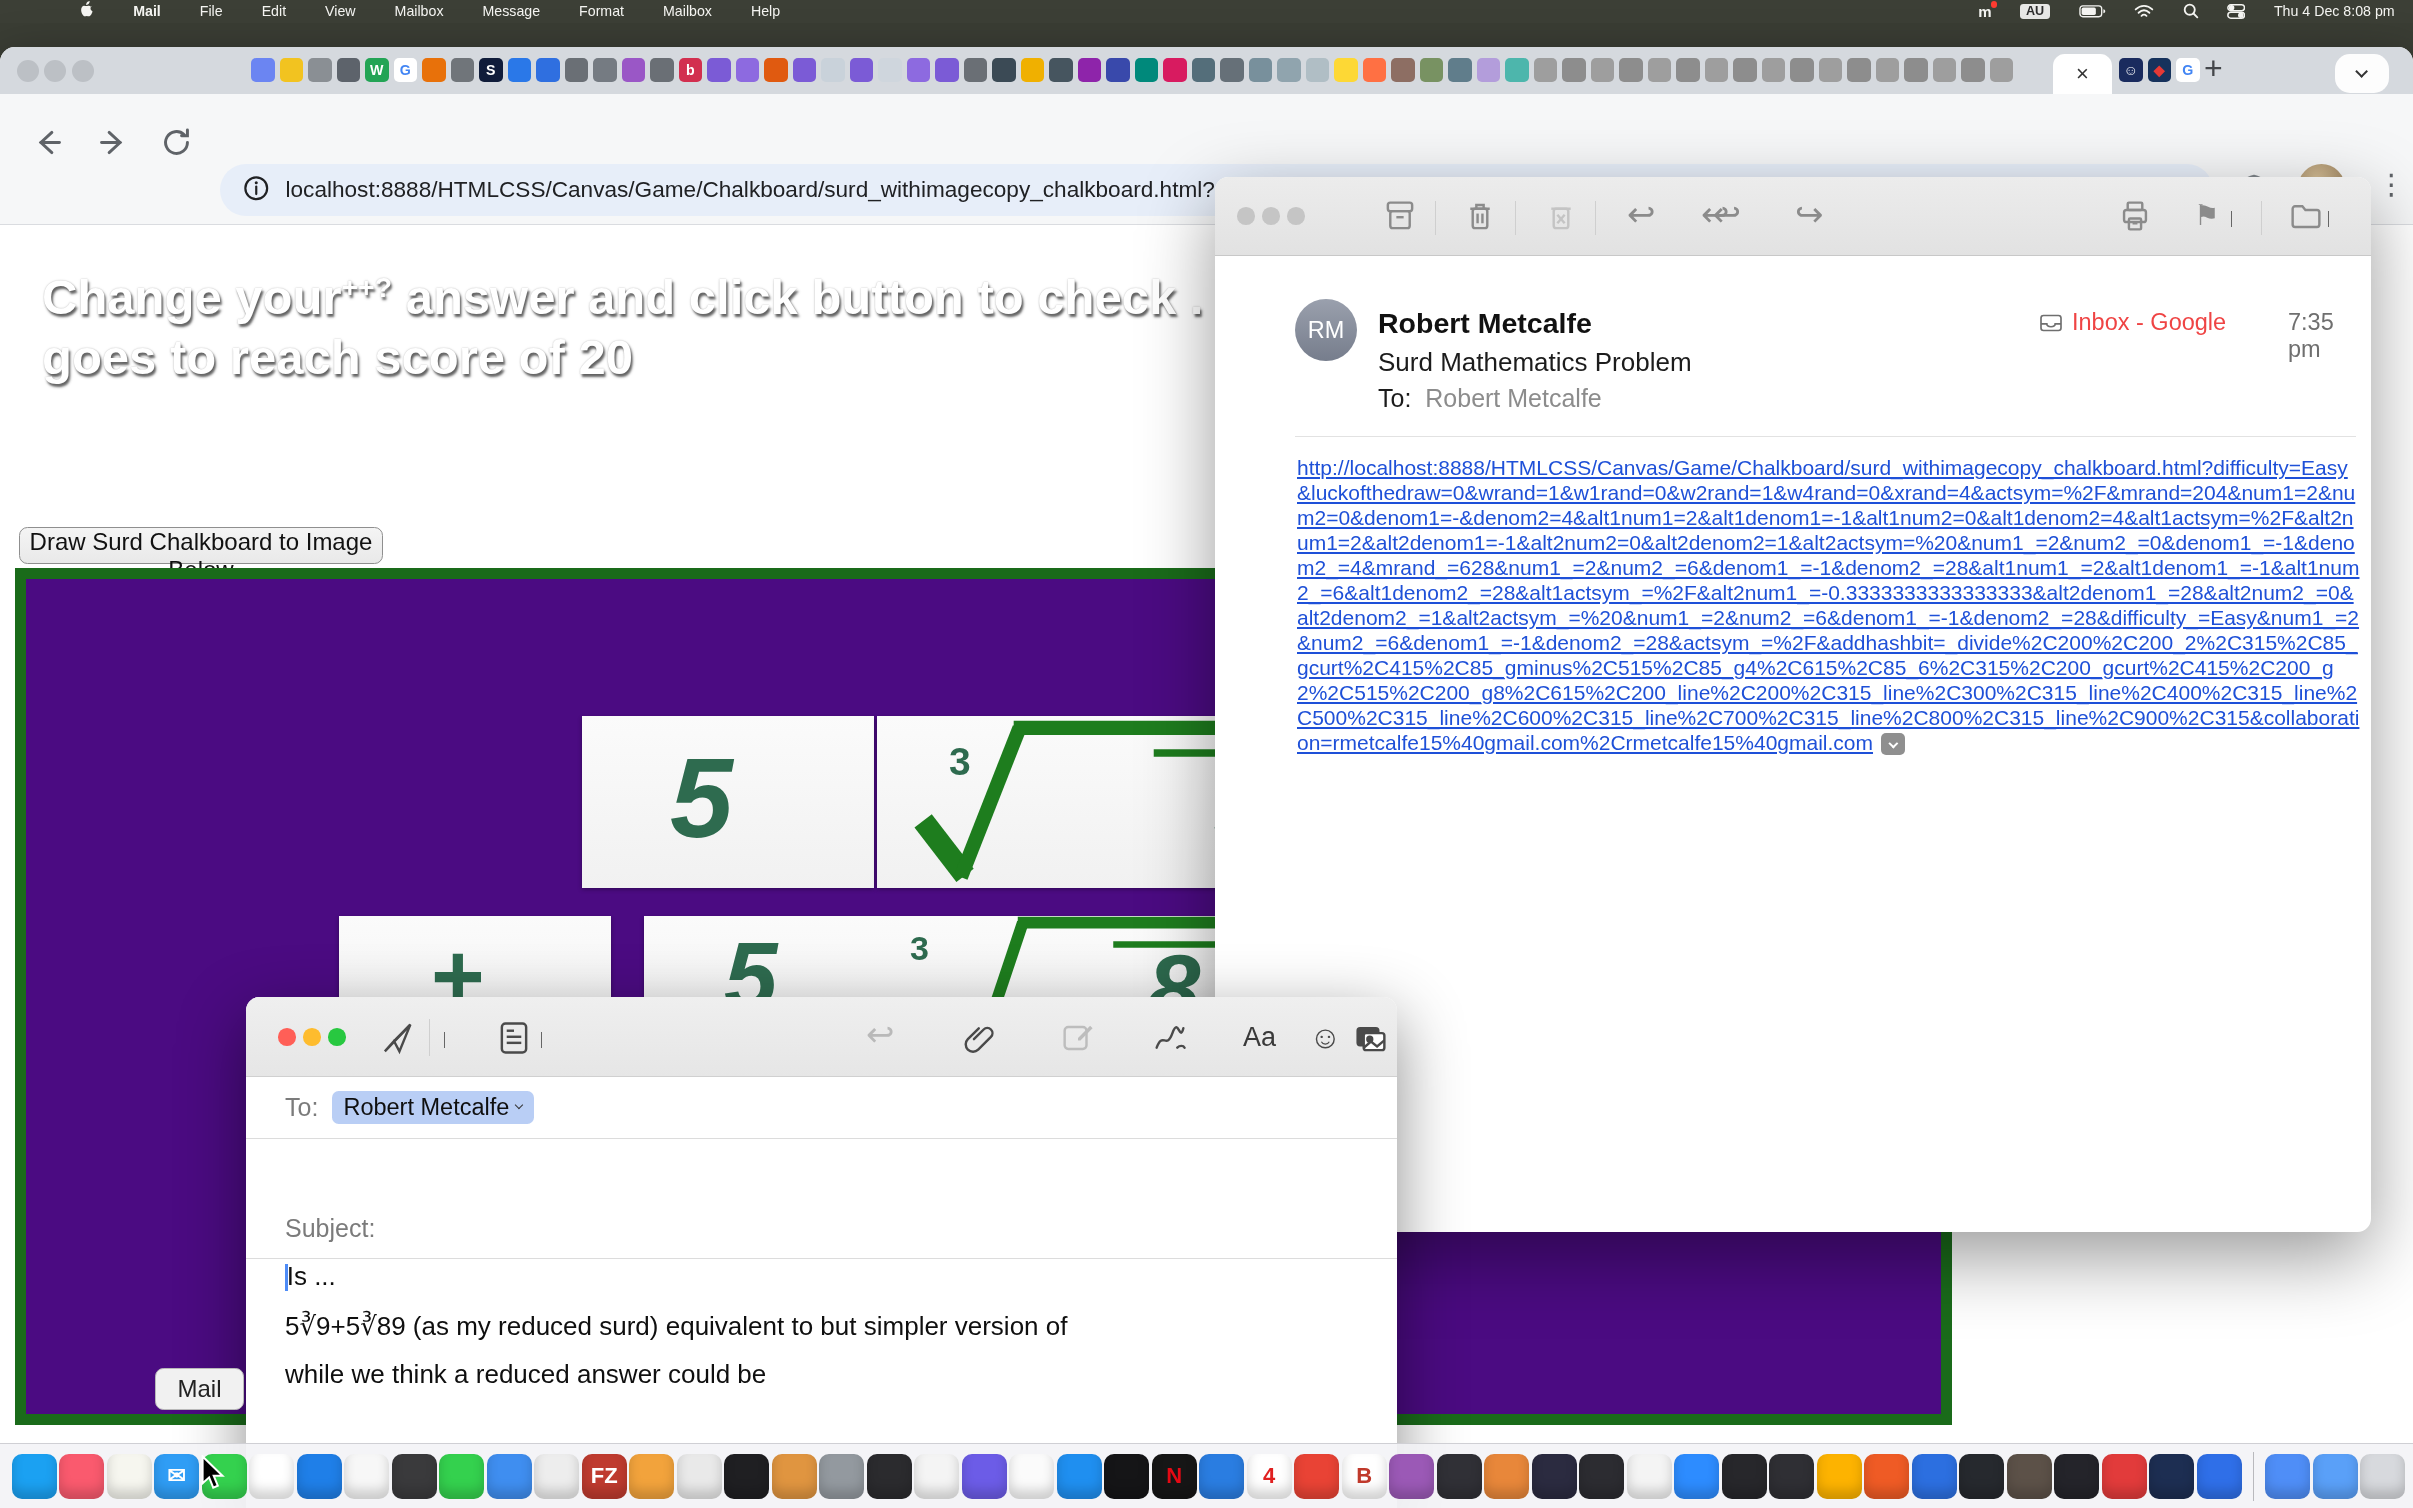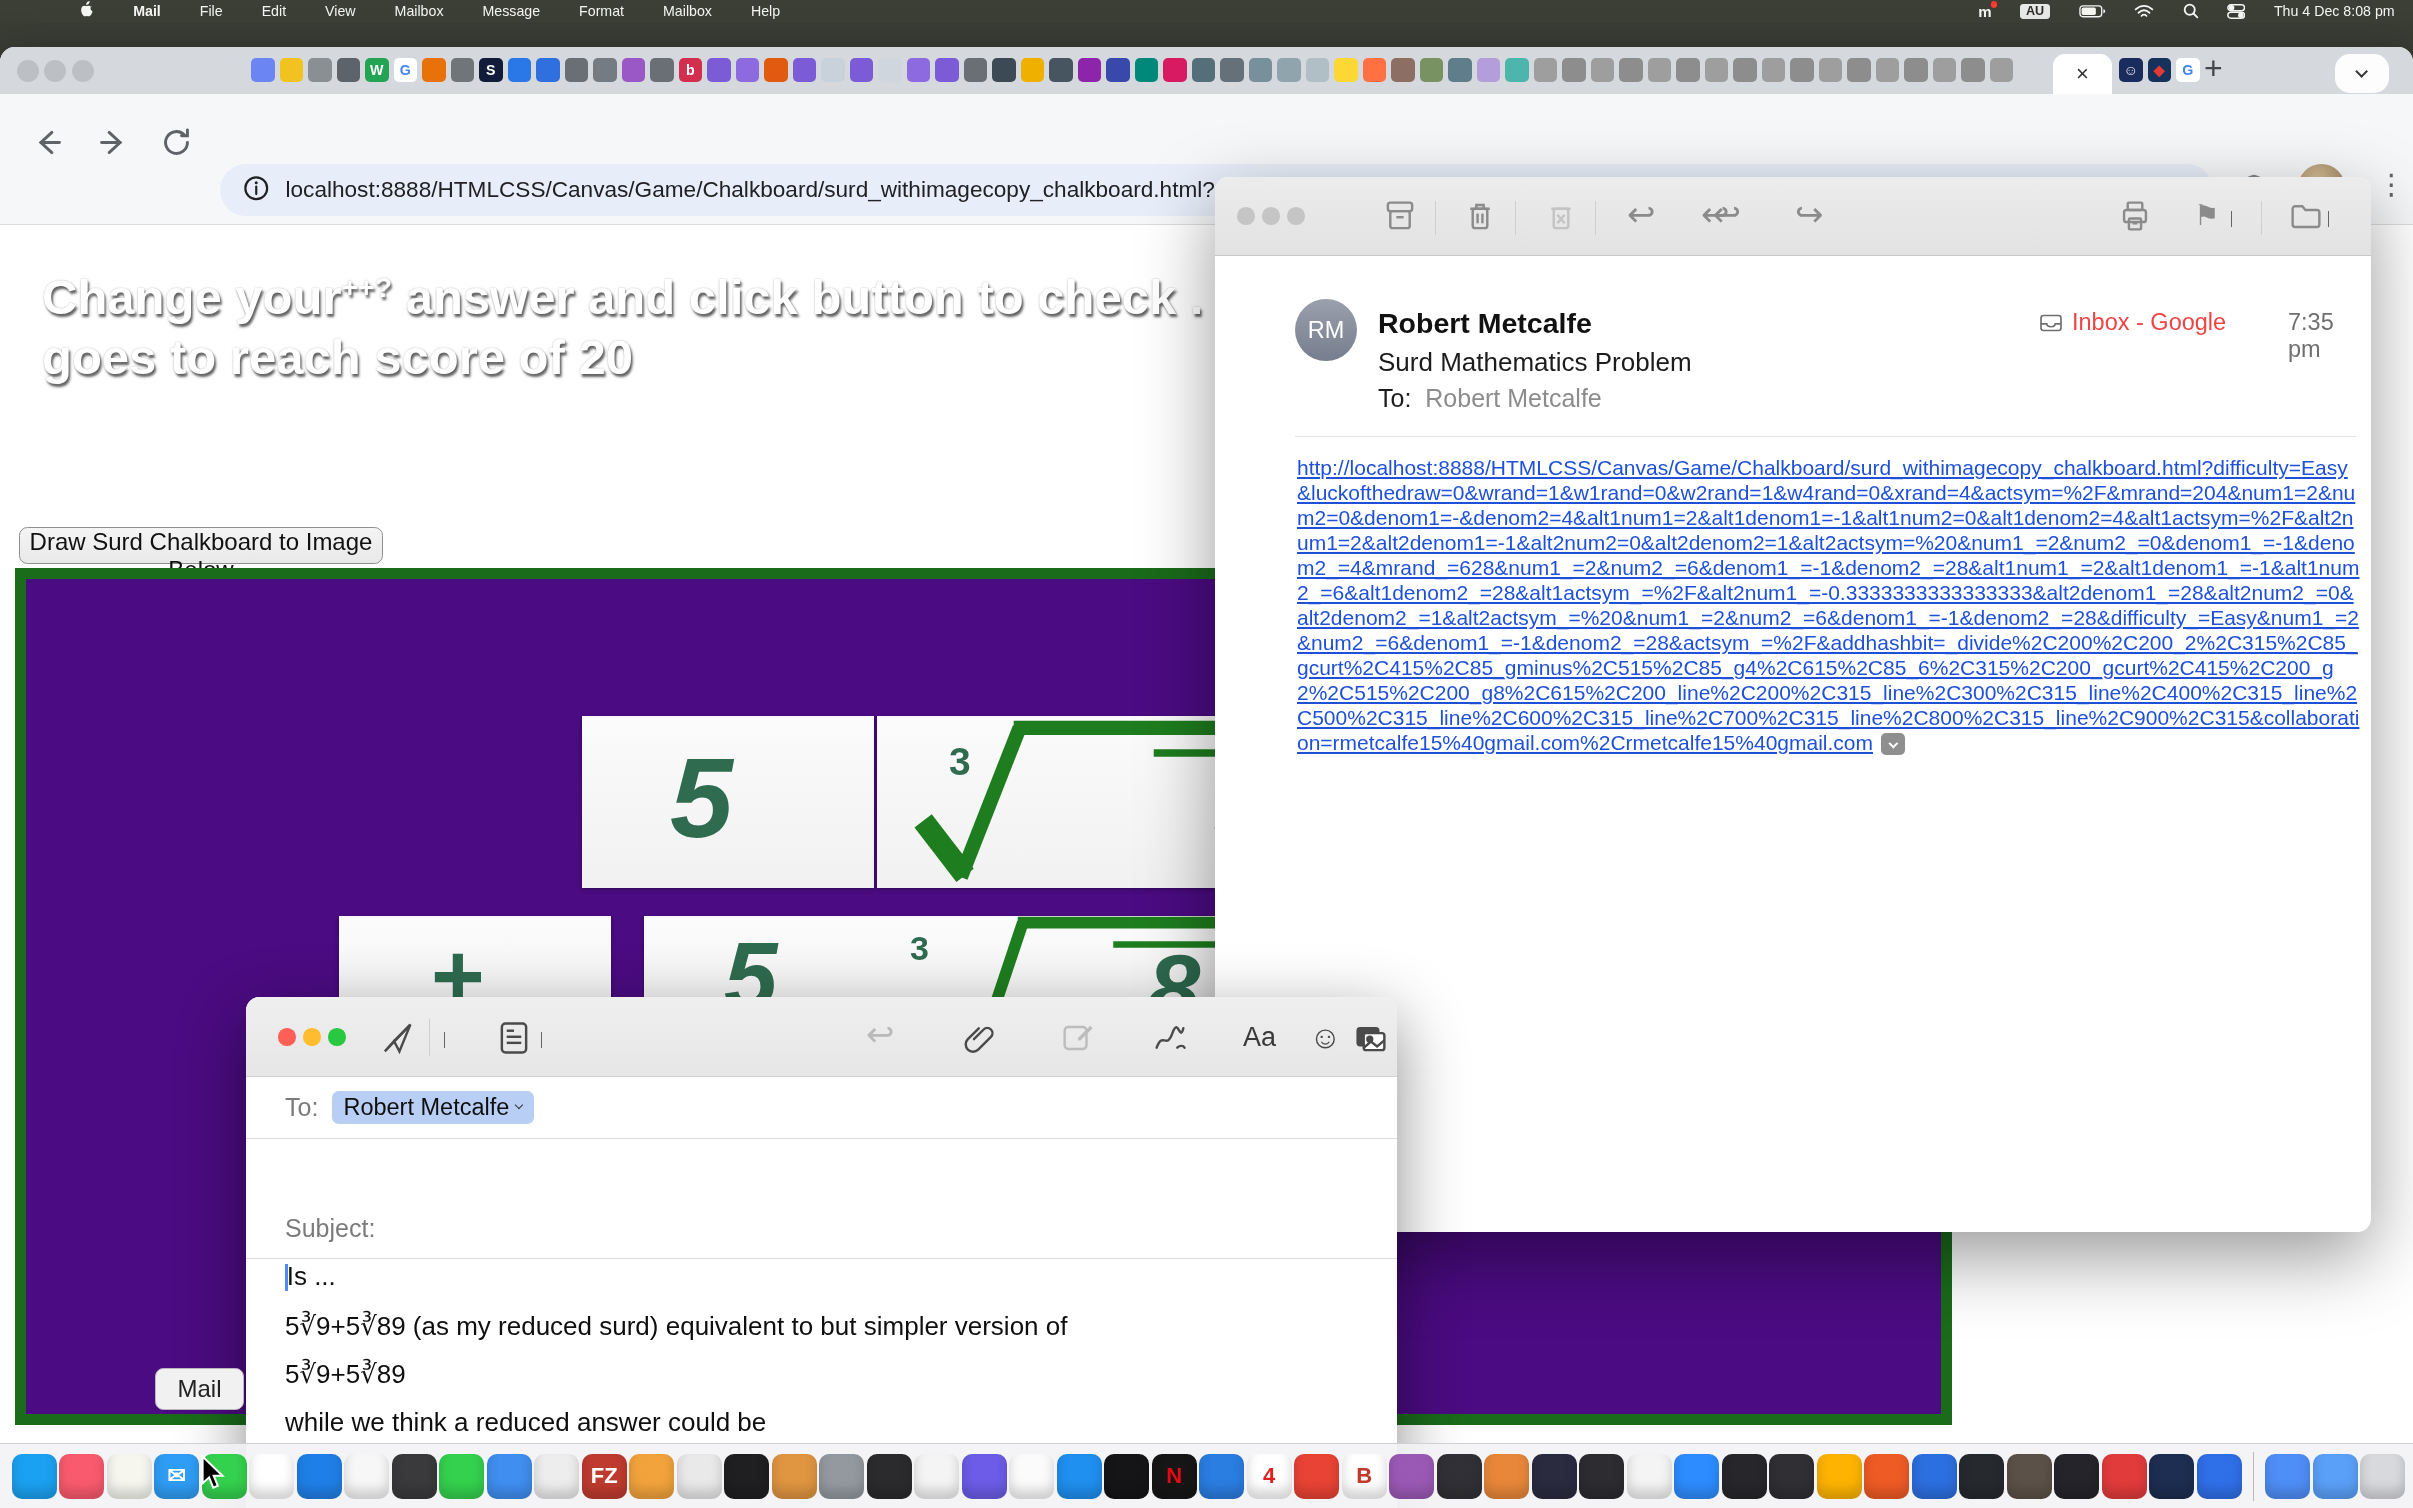--- a/index.html
+++ b/index.html
@@ -481,21 +481,20 @@
         <span>Robert Metcalfe</span>
         <span class="chev sm" style="border-color:#333"></span>
       </span>
   </div>
   <div class="c-row" style="top:202px; height:60px">
     <span class="c-label">Subject:</span>
   </div>
   <div class="c-body" id="compose-body">
       <p><span class="caret"></span>Is ...</p>
       <p>5∛9+5∛89 (as my reduced surd) equivalent to but simpler version of</p>
-      <p>5∛9+5∛89</p>
       <p>while we think a reduced answer could be</p>
     </div>
 </div>
 
 <div class="dock-tooltip z30">Mail</div>
 
 <div class="dock z30">
   <div style="display:flex; gap:2.5px" id="dock-icons">
       <div class="dicon" style="background: rgb(27, 161, 242);"></div>
       <div class="dicon" style="background: rgb(250, 90, 110);"></div>

